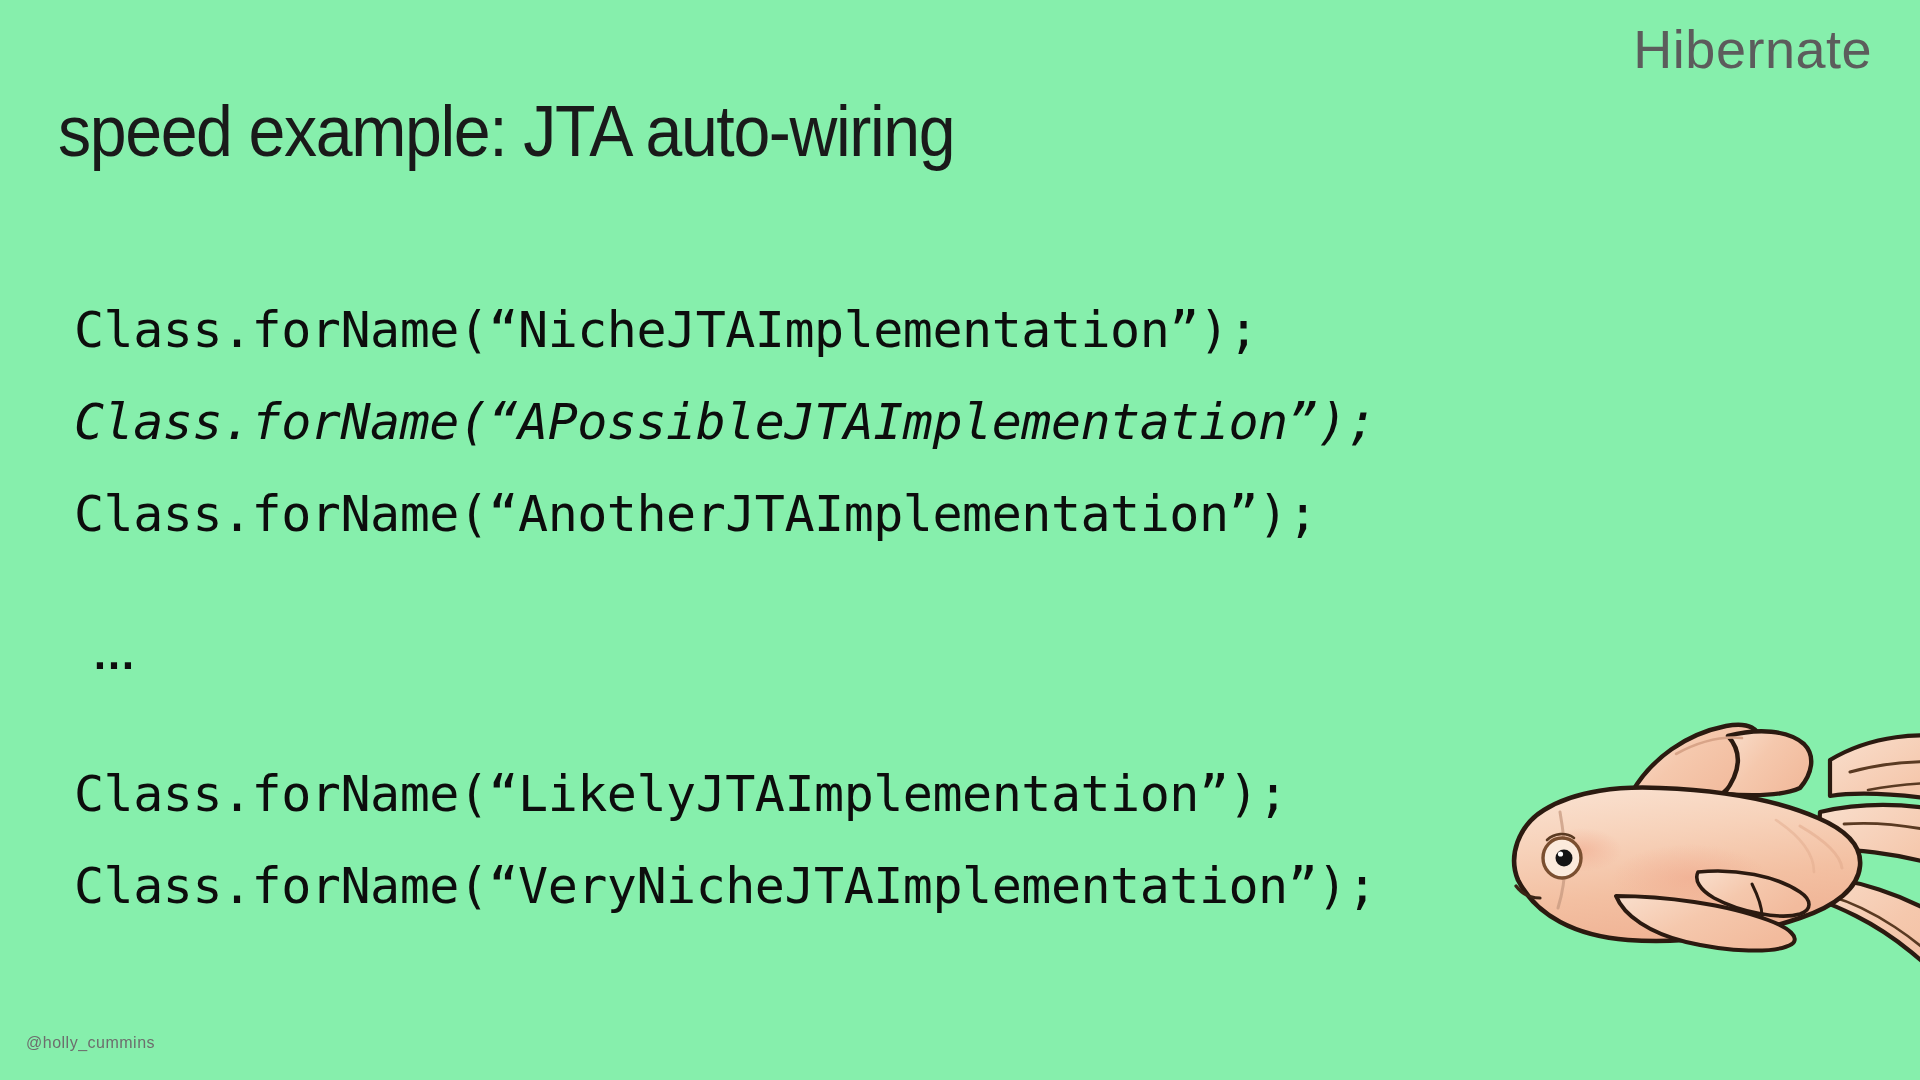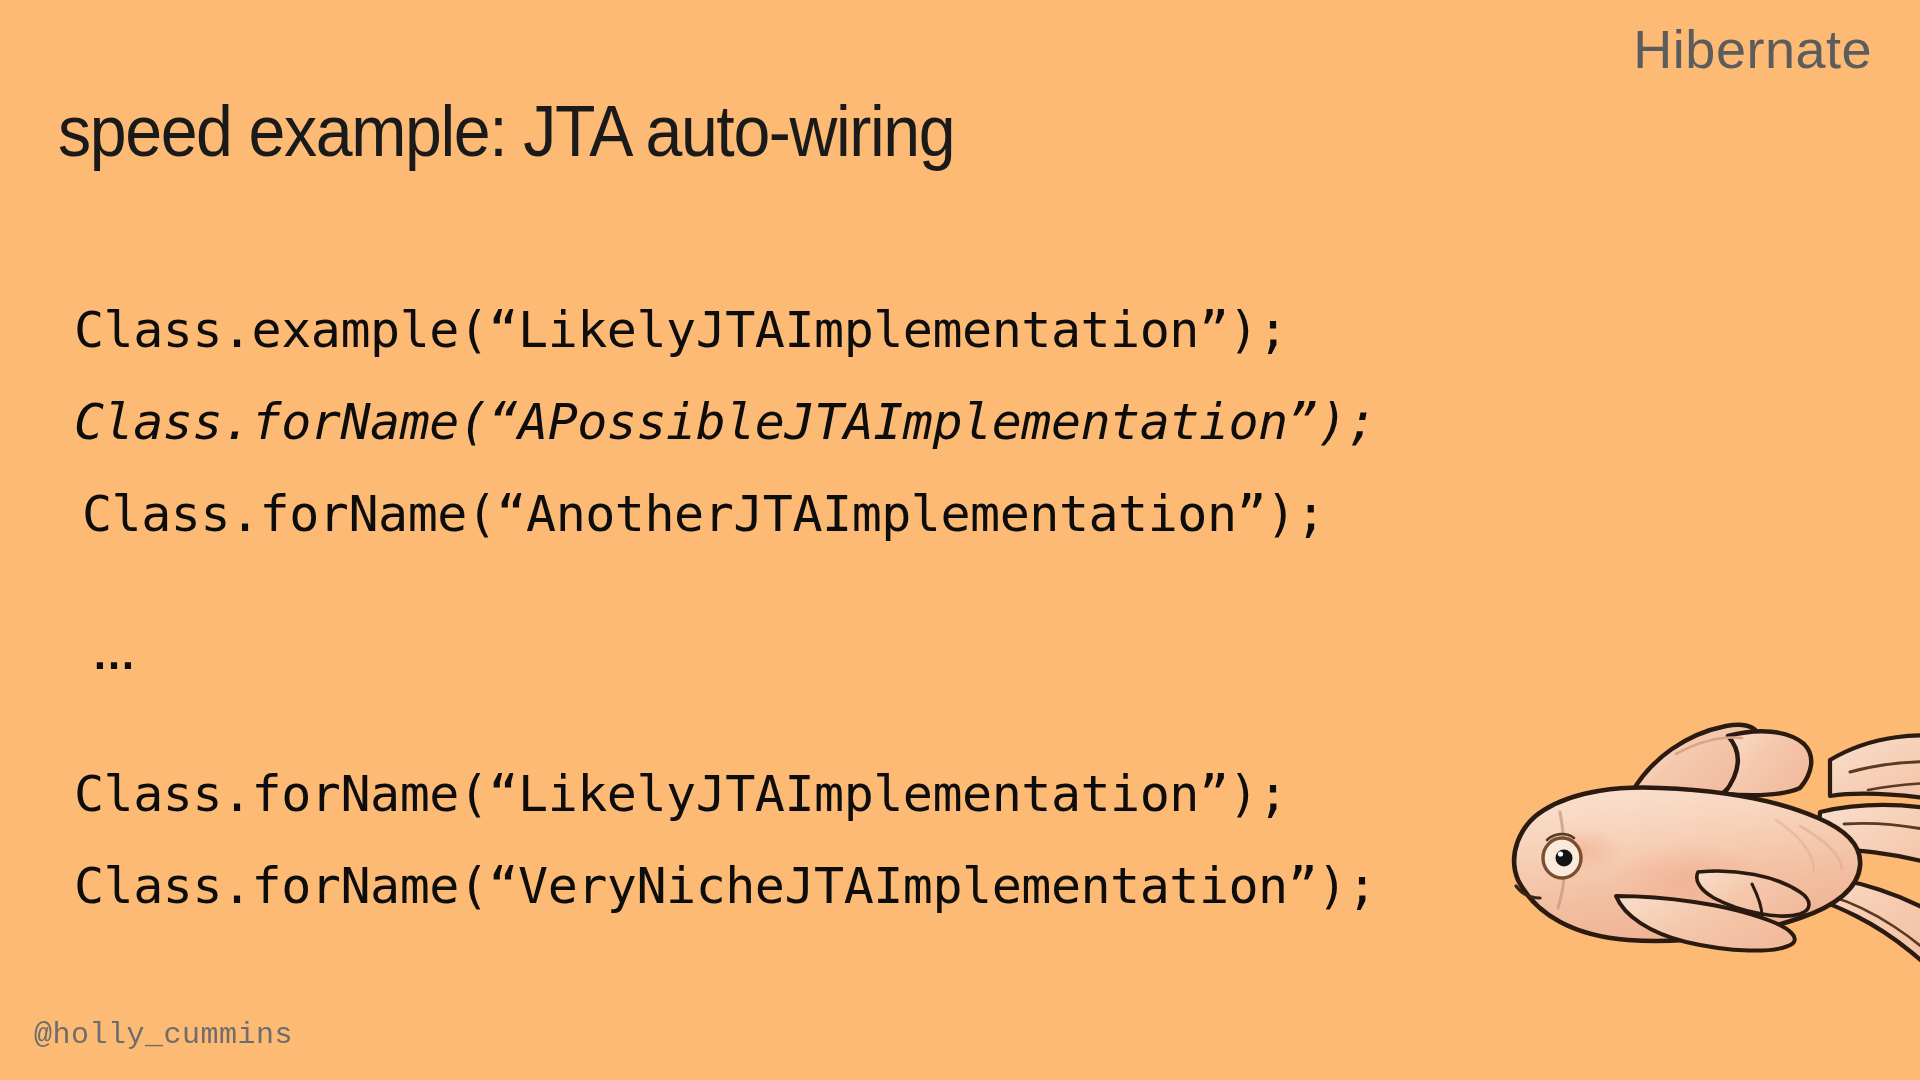--- a/index.html
+++ b/index.html
@@ -72,52 +72,52 @@
     font-weight: 700;
     padding-left: 18px;
     height: 92px;
     line-height: 92px;
     letter-spacing: 2px;
   }
 
   
   #handle {
     position: absolute;
-    left: 34px;
+    left: 26px;
     bottom: 28px;
-    font-family: Liberation Mono, monospace;
-    font-size: 30px;
+    font-family: Liberation Sans, sans-serif;
+    font-size: 16px;
     color: #6d6d6d;
     letter-spacing: 0.5px;
     white-space: nowrap;
   }
 
   
   #fish {
     position: absolute;
     left: 1500px;
     top: 700px;
     width: 560px;
     height: 300px;
     pointer-events: none;
   }
 </style>
 </head>
 <body>
 
-<div id="slide" style="background: #fdba74;">
+<div id="slide" style="background: #86efac;">
 
   <div id="brand" style="color: rgb(92, 92, 92);">Hibernate</div>
 
   <div id="title" style="color: rgb(26, 26, 26);">speed example: JTA auto-wiring</div>
 
   <div id="code">
-      <div class="code-line" style="color: rgb(13, 13, 13);">Class.example(“LikelyJTAImplementation”);</div>
+      <div class="code-line" style="color: rgb(13, 13, 13);">Class.forName(“NicheJTAImplementation”);</div>
       <div class="code-line" style="color: rgb(13, 13, 13); font-style: italic;">Class.forName(“APossibleJTAImplementation”);</div>
-      <div class="code-line" style="color: rgb(13, 13, 13); margin-left: 8px;">Class.forName(“AnotherJTAImplementation”);</div>
+      <div class="code-line" style="color: rgb(13, 13, 13);">Class.forName(“AnotherJTAImplementation”);</div>
       <div class="code-line blank" style="color: rgb(13, 13, 13);"></div>
       <div class="code-line ellipsis" style="color: rgb(13, 13, 13);">…</div>
       <div class="code-line blank" style="color: rgb(13, 13, 13);"></div>
       <div class="code-line" style="color: rgb(13, 13, 13);">Class.forName(“LikelyJTAImplementation”);</div>
       <div class="code-line" style="color: rgb(13, 13, 13);">Class.forName(“VeryNicheJTAImplementation”);</div>
     </div>
 
   <div id="handle" style="color: rgb(109, 109, 109);">@holly_cummins</div>
 
   <svg id="fish" viewBox="0 0 560 300" aria-hidden="true">

